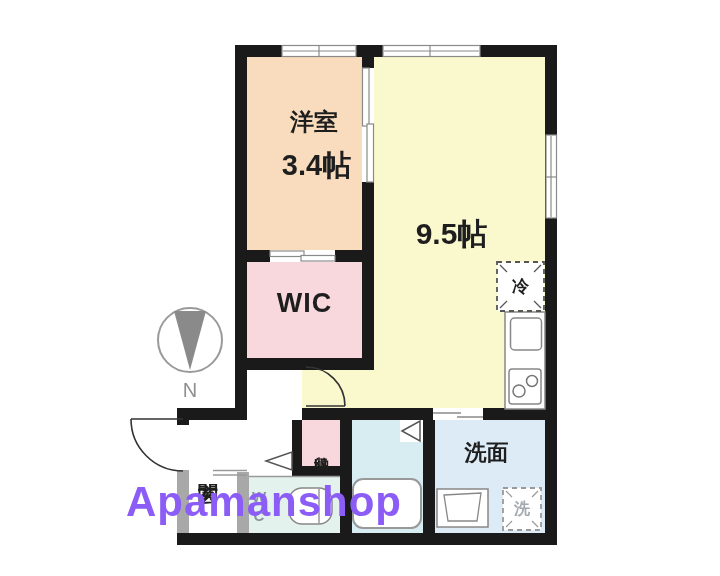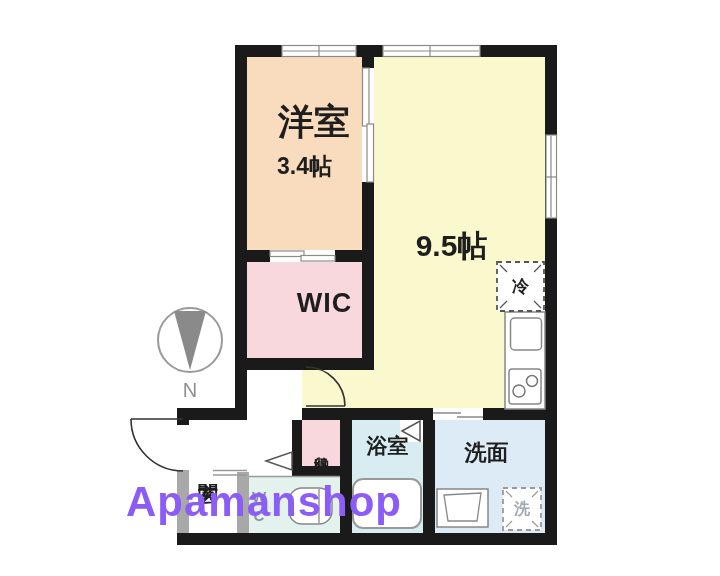--- a/index.html
+++ b/index.html
@@ -136,32 +136,31 @@
           <line x1="538" y1="527" x2="532" y2="521"></line>
       </g>
     </g>
 
     <g>
       <circle cx="190" cy="340" r="32" fill="none" stroke="#9a9a9a" stroke-width="2"></circle>
       <polygon points="174,311 206,311 190,370" fill="#8a8a8a"></polygon>
     </g>
   </svg>
 
-  <div class="lbl" style="left:247px;top:104px;width:134px;height:36px;font-size:36px;">洋室</div>
-  <div class="lbl" style="left:247px;top:146px;width:115px;height:40px;font-size:23px;">3.4帖</div>
+  <div class="lbl" style="left:247px;top:104px;width:134px;height:36px;font-size:24px;">洋室</div>
+  <div class="lbl" style="left:247px;top:146px;width:115px;height:40px;font-size:29px;padding-left:12px;">3.4帖</div>
 
-  <div class="lbl" style="left:374px;top:226px;width:155px;height:40px;font-size:30px;">9.5帖</div>
+  <div class="lbl" style="left:374px;top:214px;width:155px;height:40px;font-size:30px;">9.5帖</div>
 
-  <div class="lbl" style="left:247px;top:286px;width:115px;height:34px;font-size:27px;letter-spacing:1px;margin-left:20px;">WIC</div>
+  <div class="lbl" style="left:247px;top:286px;width:115px;height:34px;font-size:27px;letter-spacing:1px;">WIC</div>
 
   <div class="lbl v" style="left:196px;top:430px;width:26px;height:74px;font-size:20px;">玄関</div>
 
   <div class="lbl v" style="left:312px;top:424px;width:18px;height:42px;font-size:15px;">収納</div>
 
-  <div class="lbl" style="left:352px;top:432px;width:71px;height:28px;font-size:21px;">浴室</div>
 
   <div class="lbl" style="left:435px;top:438px;width:103px;height:30px;font-size:22px;">洗面</div>
 
   <div class="lbl pre gray" style="left:250px;top:484px;width:18px;height:44px;font-size:15px;line-height:19px;">W
 C</div>
 
   <div class="lbl" style="left:497px;top:262px;width:47px;height:49px;font-size:17px;">冷</div>
 
   <div class="lbl" style="left:503px;top:488px;width:38px;height:42px;font-size:16px;color:#a2aab0;">洗</div>
 

